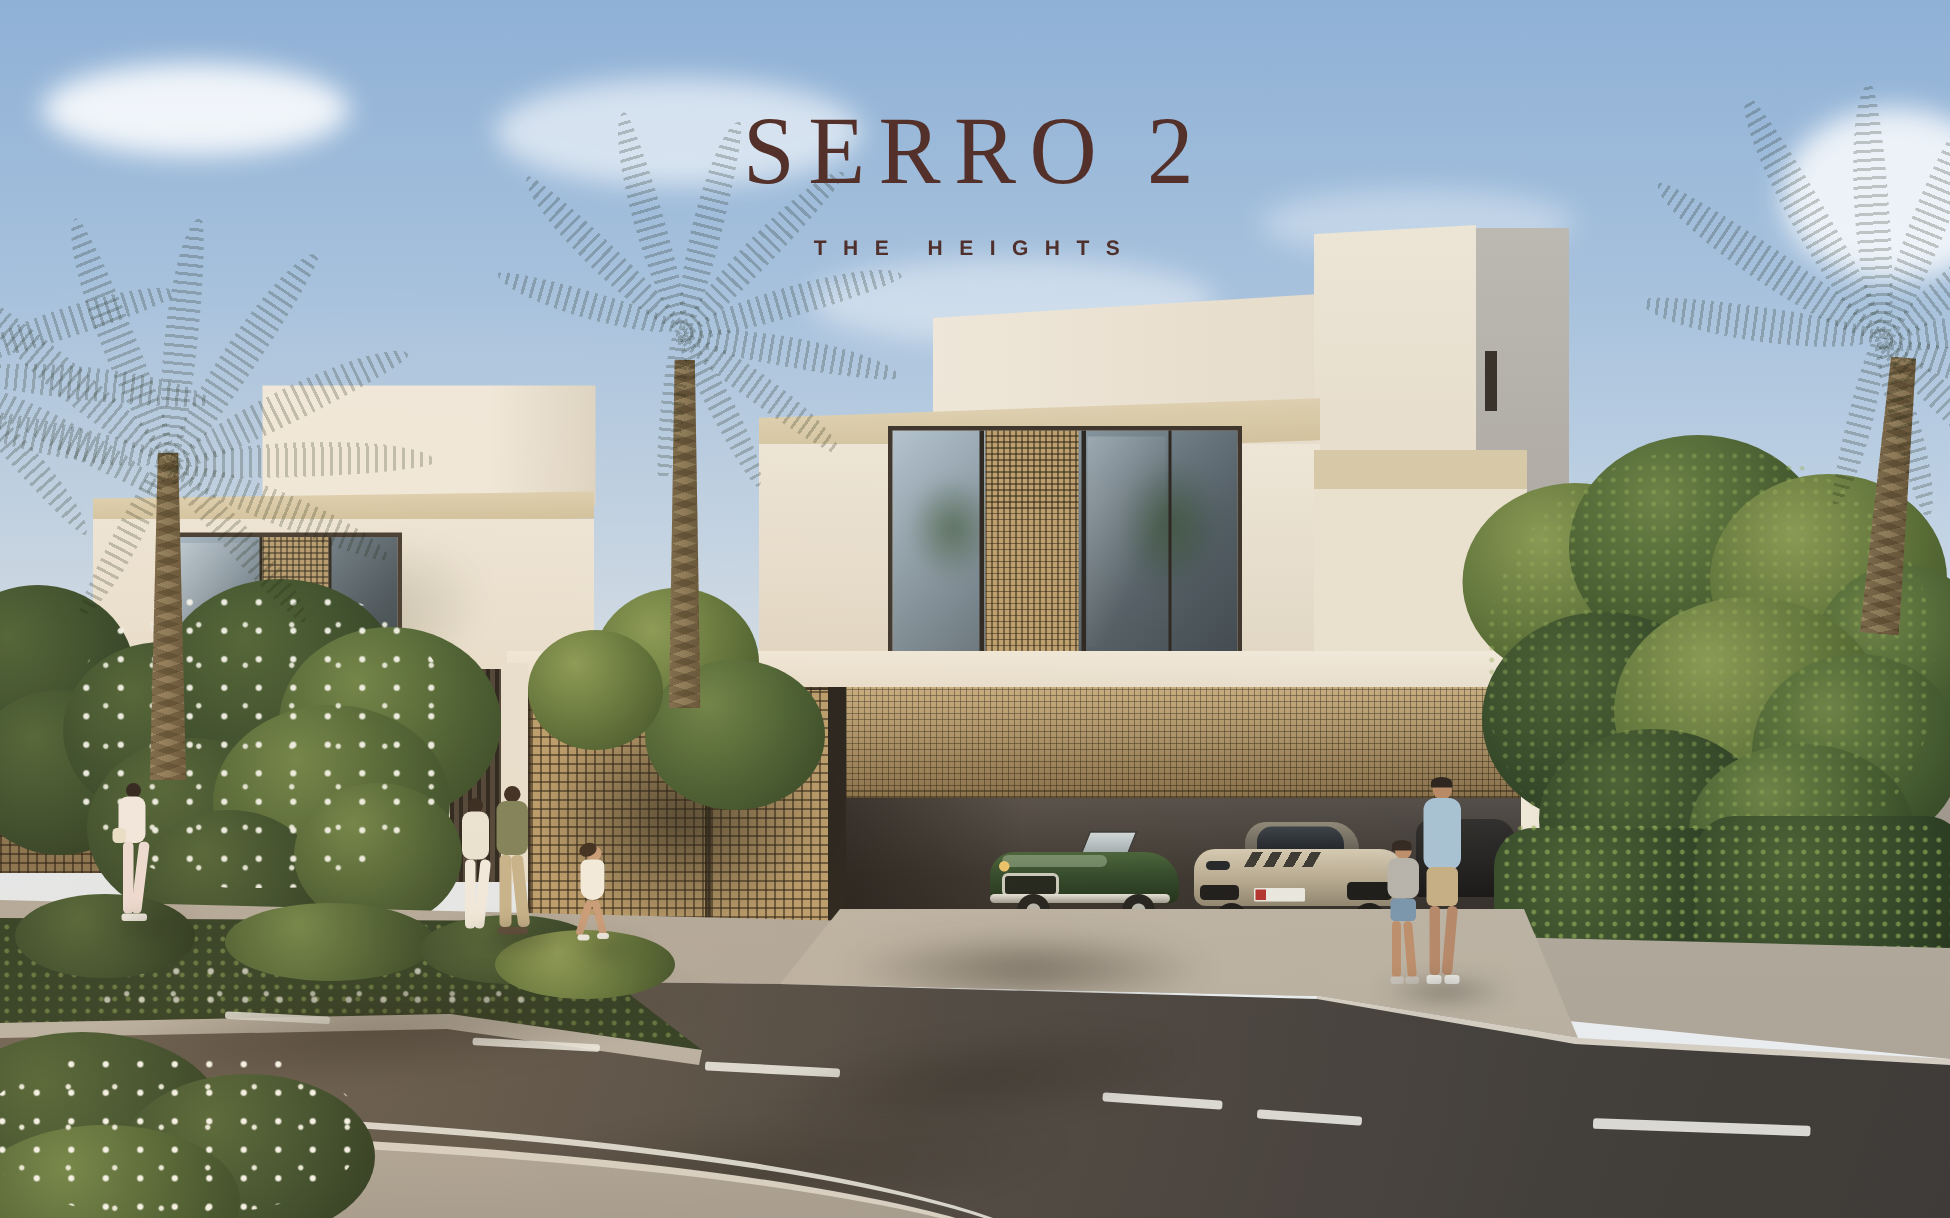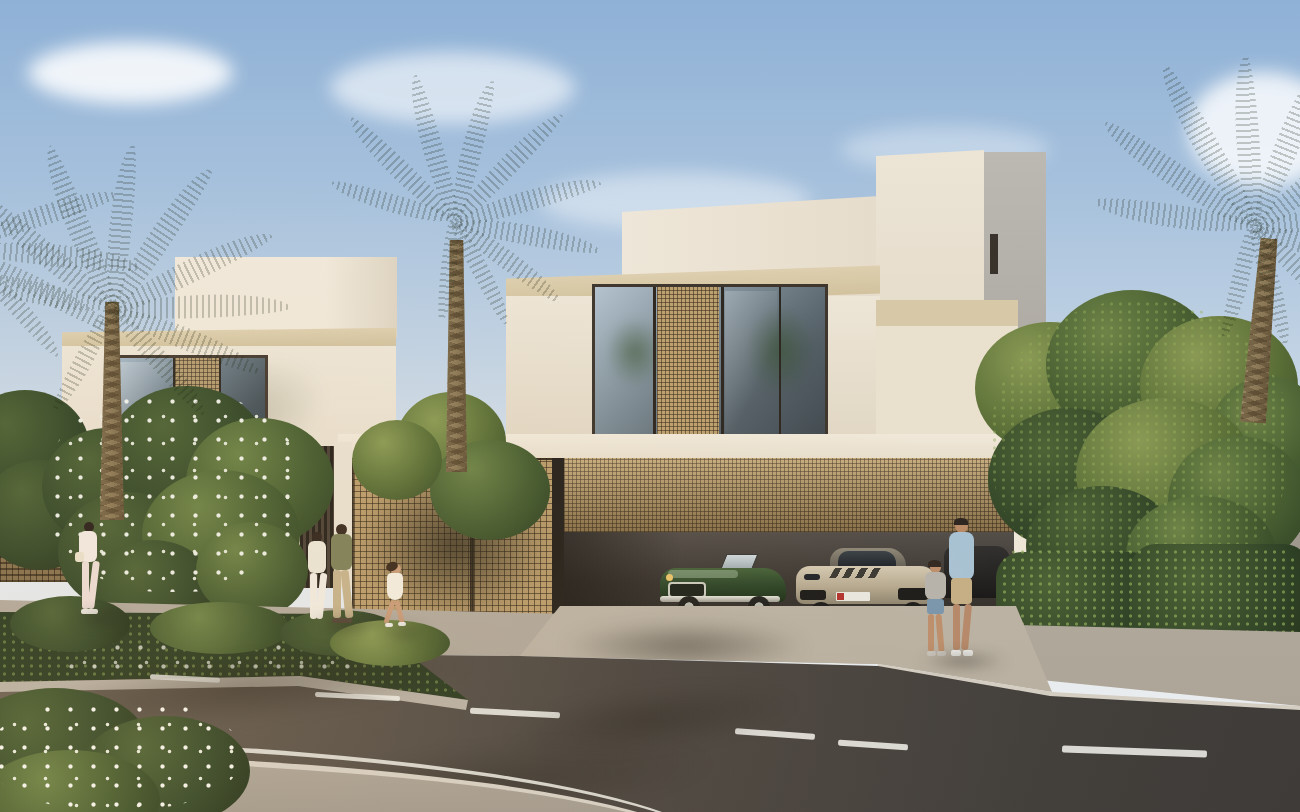--- a/index.html
+++ b/index.html
@@ -346,14 +346,18 @@
     <div class="abs" style="left:3px;top:89px;width:9px;height:5px;border-radius:2px;background:#c9c5bd;"></div>
     <div class="abs" style="left:13px;top:89px;width:9px;height:5px;border-radius:2px;background:#c9c5bd;"></div>
   </div>
   <div class="abs shadow-blob" style="left:70px;top:612px;width:60px;height:12px;"></div>
   <div class="abs shadow-blob" style="left:300px;top:618px;width:90px;height:13px;"></div>
   <div class="abs shadow-blob" style="left:380px;top:628px;width:50px;height:10px;"></div>
   <div class="abs shadow-blob" style="left:918px;top:654px;width:90px;height:14px;"></div>
 
   <div class="abs" style="inset:0;pointer-events:none;background:radial-gradient(ellipse at 12% 88%, rgba(255,190,110,.10), transparent 55%);"></div>
 
+  <div class="abs brand">
+    <h1>SERRO 2</h1>
+    <h2>THE HEIGHTS</h2>
+  </div>
 
 </div>
 
 </body></html>

